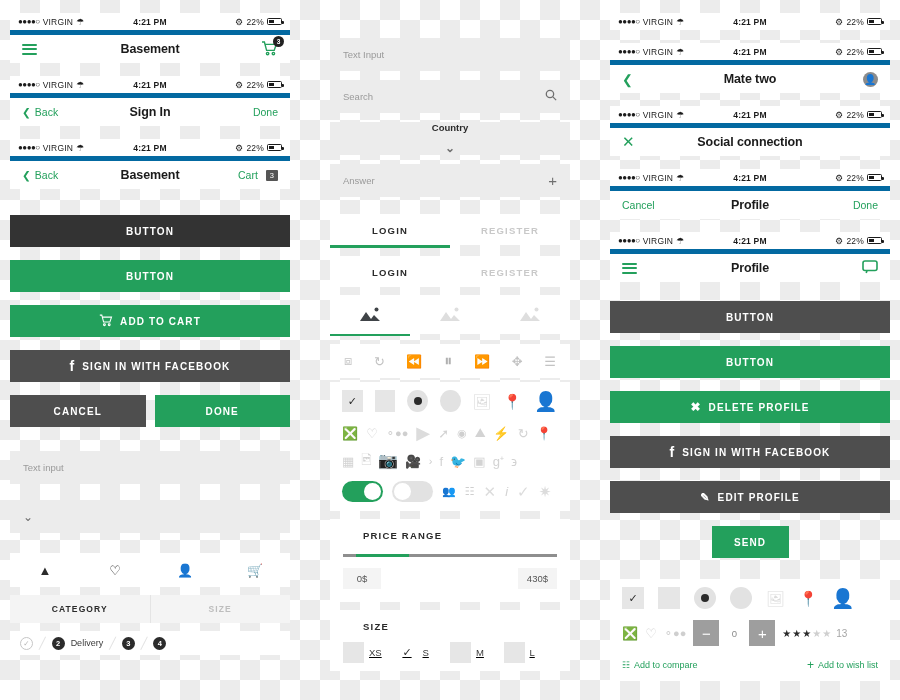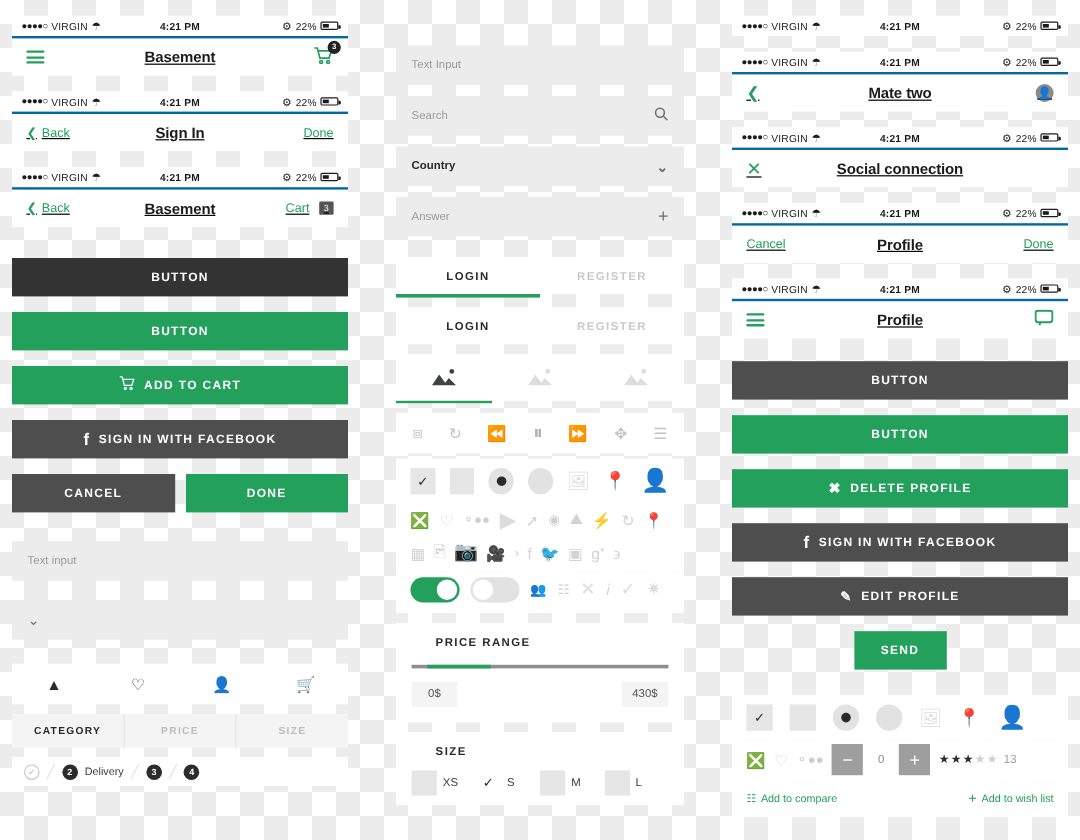--- a/index.html
+++ b/index.html
@@ -31,22 +31,21 @@
   .sb-right{ display:flex; align-items:center; justify-content:flex-end; gap:3px; flex:1; }
   .dots{ letter-spacing:-.5px; font-size:8px; }
   .wifi{ font-size:9px; }
   .bt{ font-size:9px; }
   .batt{ width:15px; height:7.5px; border:1px solid #1b1b1b; border-radius:1.5px; position:relative; display:inline-block;}
   .batt:after{ content:''; position:absolute; right:-2.5px; top:2px; width:1.5px; height:3px; background:#1b1b1b; border-radius:0 1px 1px 0;}
   .batt i{ position:absolute; left:1px; top:1px; bottom:1px; width:5px; background:#1b1b1b; display:block;}
 
   .navbar{
     display:flex; align-items:center; height:33px; padding:0 12px;
-    border-top:2px solid #0369a1;
-    text-decoration:underline;
+    border-top:5px solid #0369a1;
   }
   .nav-left,.nav-right{ flex:0 0 72px; display:flex; align-items:center; gap:4px; font-size:10.5px; }
   .nav-right{ justify-content:flex-end; }
   .nav-title{ flex:1; text-align:center; font-size:12.5px; font-weight:bold; color:#1b1b1b; letter-spacing:-.1px;}
   .green{ color:#23a05c; }
   .hamburger{ display:inline-block; width:15px; }
   .hamburger i{ display:block; height:2px; background:#23a05c; margin:2.5px 0; border-radius:1px;}
   .cartwrap{ position:relative; display:inline-block; }
   .badge-dot{
     position:absolute; top:-5px; right:-6px; background:#222; color:#fff;
@@ -70,21 +69,21 @@
   .btn-green{ background:#23a05c; }
   .btn-row{ display:flex; gap:9px; }
   .btn-row .btn{ flex:1; }
   .btn-send{ width:77px; margin:0 auto; }
 
   
   .field{
     height:33px; background:#ececec; display:flex; align-items:center;
     padding:0 13px; font-size:9.5px; color:#9a9a9a;
   }
-  .field.dark-text{ color:#2a2a2a; font-weight:600; }
+  .field.dark-text{ color:#2a2a2a; font-weight:600;flex-direction:column; }
   .field .sp{ flex:1; }
   .field .ic{ color:#6f6f6f; font-size:12px; }
 
   
   .tabs{ background:#fff; display:flex; position:relative; }
   .tab{ flex:1; text-align:center; padding:11px 0 9px; font-size:9.5px; font-weight:bold; letter-spacing:1.2px; color:#c9c9c9;}
   .tab.active{ color:#2a2a2a; }
   .tabline{ height:2.5px; background:#23a05c; }
   .tabline-half{ width:50%; }
   .tabline-third{ width:33.33%; }
@@ -108,21 +107,21 @@
   .toggle.off{ background:#e2e2e2; }
   .toggle.off .kn{ left:2px; right:auto; }
 
   
   .panel{ background:#fff; padding:11px 13px 13px; }
   .panel-title{ font-size:9.5px; font-weight:bold; letter-spacing:1.2px; color:#2a2a2a;padding-left:20px; }
   .slider{ height:3px; background:#8e8e8e; margin:13px 0 11px; position:relative; }
   .slider .fill{ position:absolute; left:6%; top:0; bottom:0; width:25%; background:#23a05c; }
   .pricerow{ display:flex; justify-content:space-between; }
   .pricebox{ background:#f4f4f4; padding:5px 9px; font-size:9.5px; color:#555; min-width:38px; text-align:center;}
-  .sizerow{ display:flex; align-items:center; gap:0; margin-top:10px; }
+  .sizerow{ display:flex; align-items:center; gap:0; margin-top:10px;text-decoration:underline; }
   .sizecell{ flex:1; display:flex; align-items:center; gap:5px; }
   .sizebox{ width:21px;height:21px;background:#e6e6e6;display:flex;align-items:center;justify-content:center;color:#2a2a2a;font-size:11px;}
   .sizebox.sel{ background:transparent; }
   .sizelab{ font-size:9.5px; color:#3a3a3a; }
 
   
   .tabbar{ background:#fff; display:flex; height:34px; align-items:center;}
   .tabbar .ti{ flex:1; text-align:center; color:#2b2b2b; font-size:13px; }
   .segbar{ background:#f4f4f4; display:flex; height:28px; }
   .seg{ flex:1; display:flex;align-items:center;justify-content:center; font-size:8.5px; font-weight:bold; letter-spacing:1.1px; color:#bdbdbd; border-right:1px solid #e4e4e4;}
@@ -300,21 +299,20 @@
     <span class="ti"><span>▲</span></span>
     <span class="ti"><span>♡</span></span>
     <span class="ti"><span>👤</span></span>
     <span class="ti"><span>🛒</span></span>
   </div>
 
   <div class="gap-s"></div>
 
   <div class="segbar">
     <span class="seg active">CATEGORY</span>
-    <span class="seg">PRICE</span>
     <span class="seg">SIZE</span>
   </div>
 
   <div class="gap-s"></div>
 
   <div class="steps">
     <span class="stepdone">✓</span>
     <span class="chev">╱</span>
     <span class="stepnum">2</span>
     <span class="steplab">Delivery</span>

